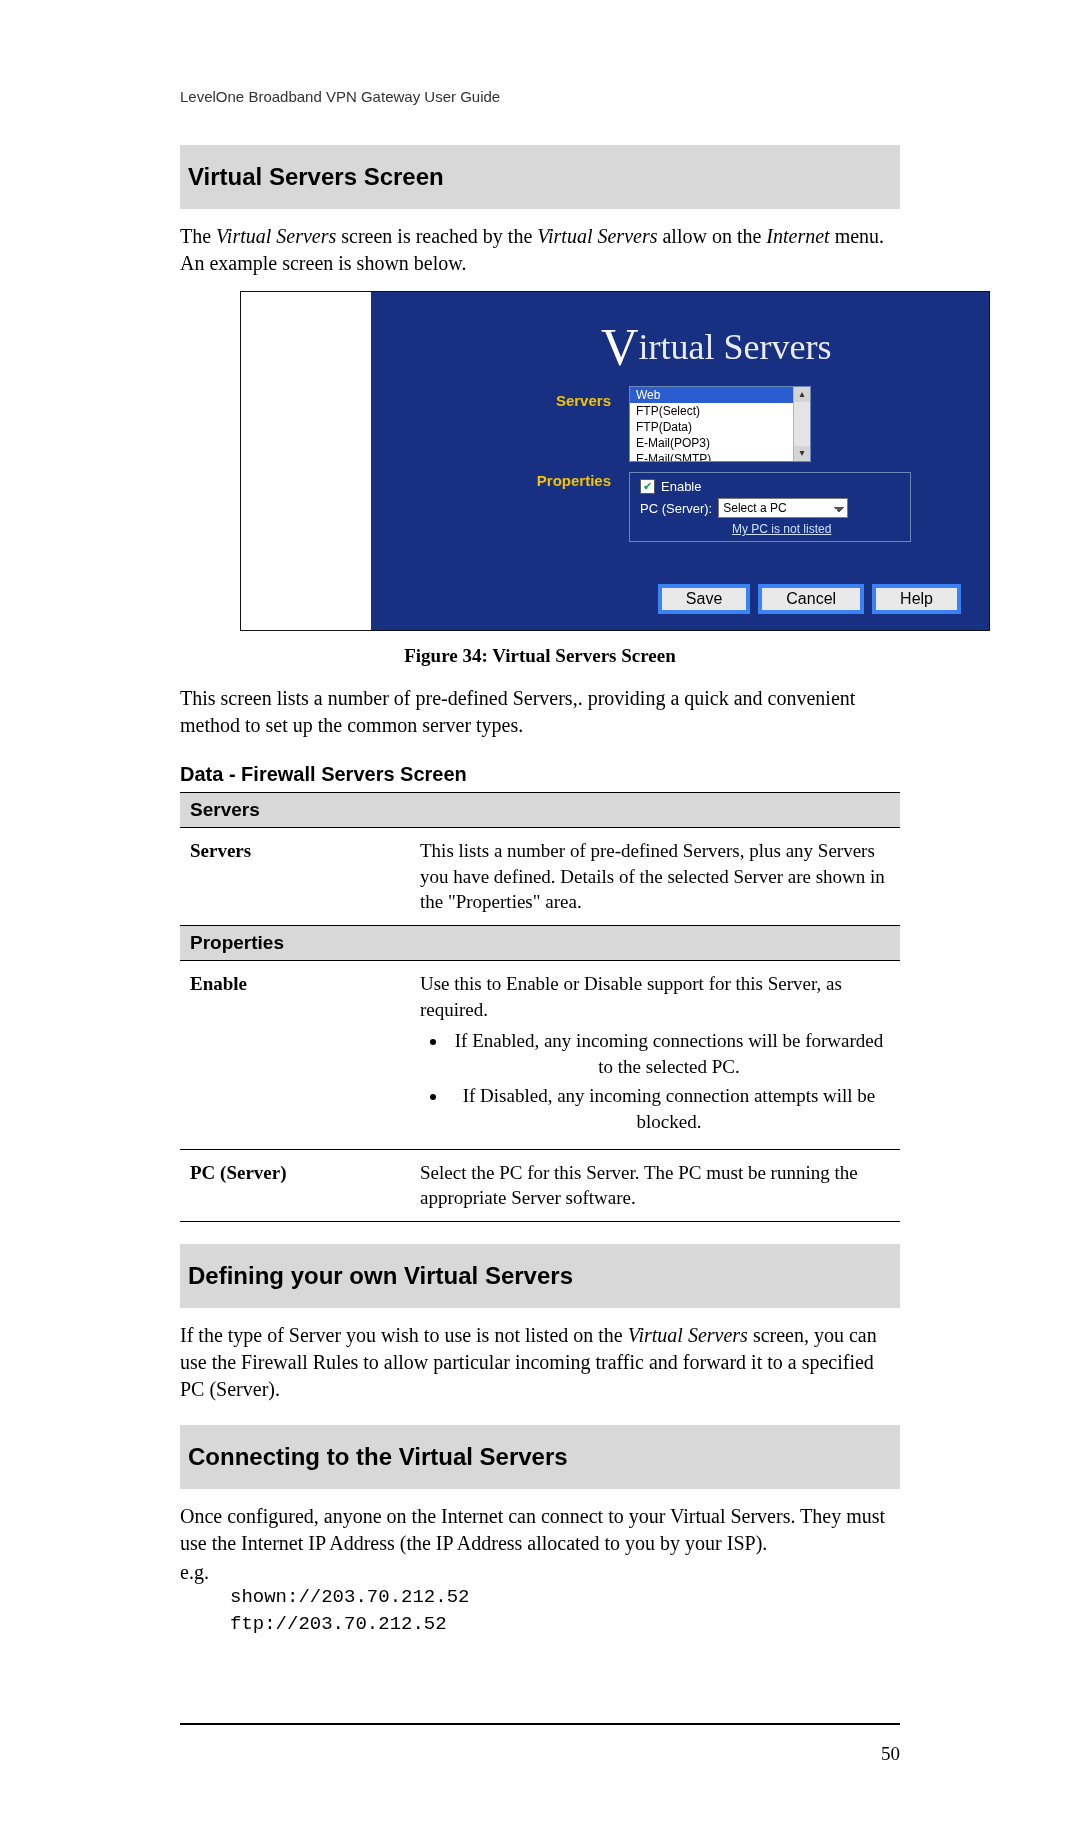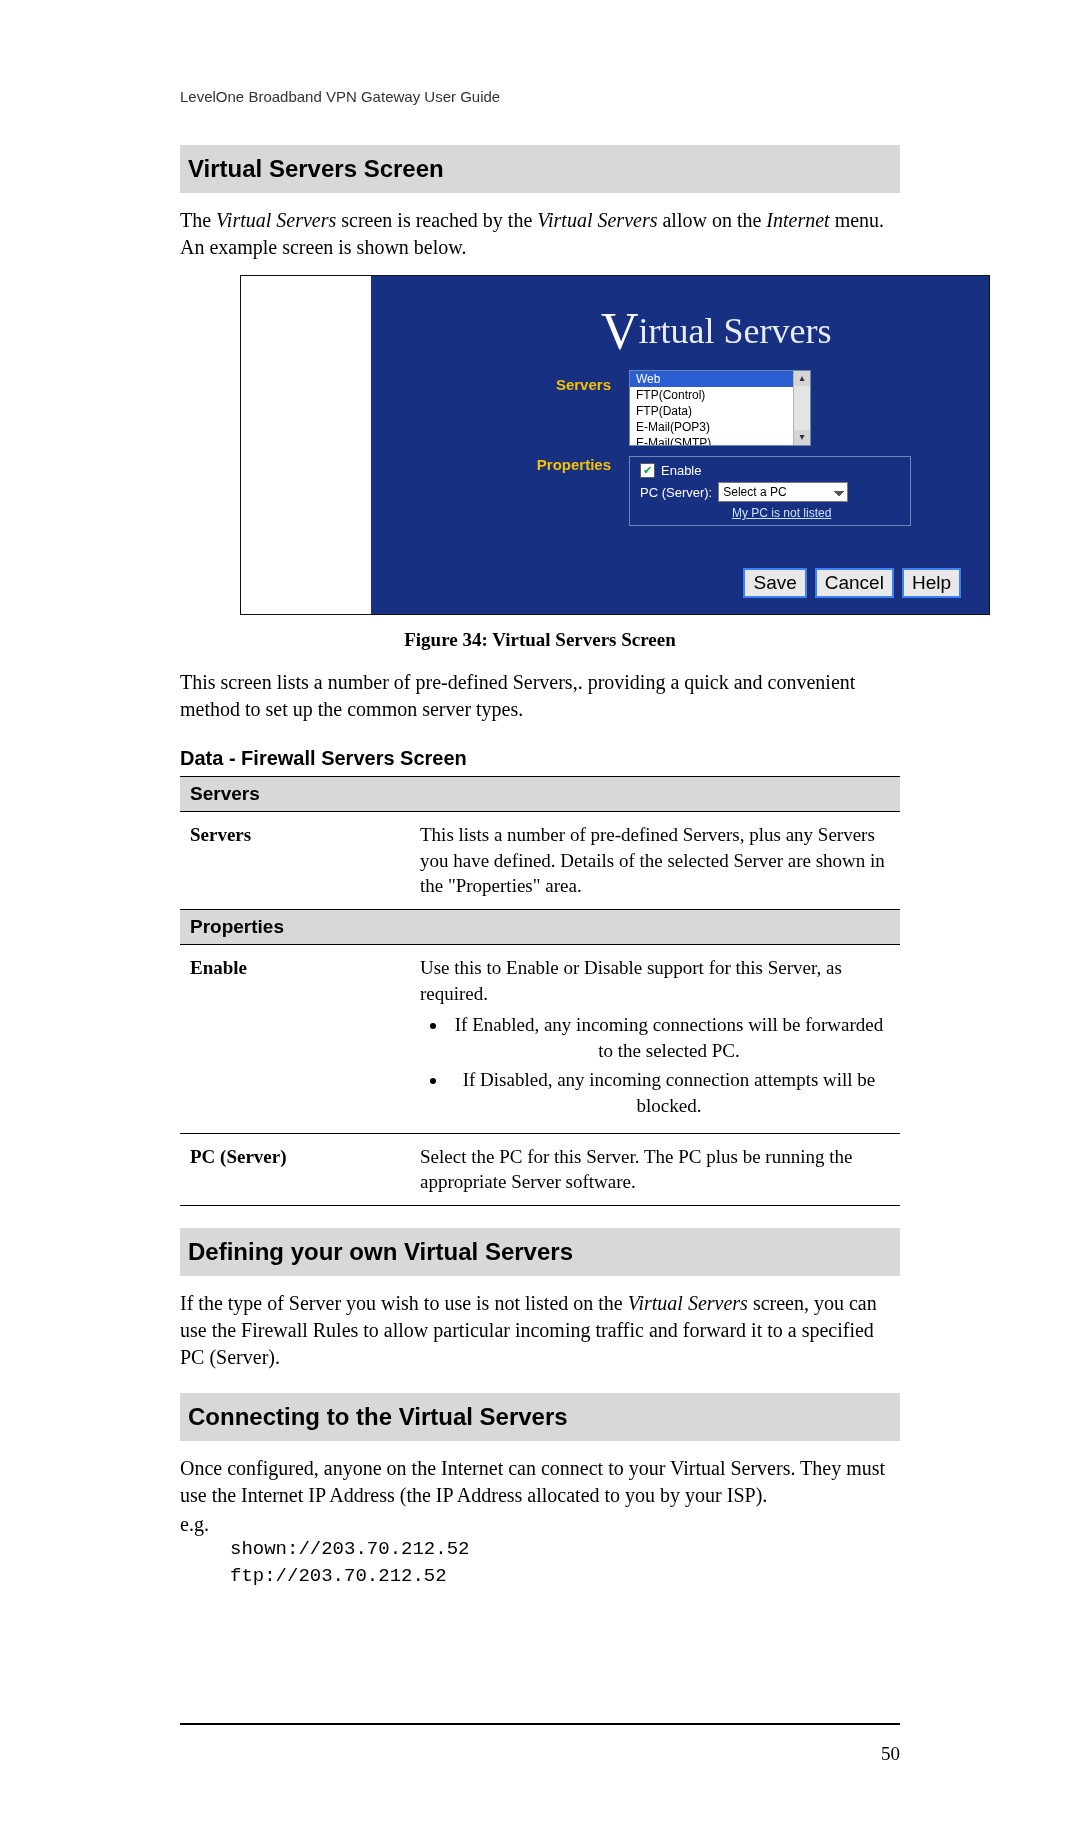--- a/index.html
+++ b/index.html
@@ -22,21 +22,21 @@
     font-size: 15px;
     color: #333;
     margin-bottom: 40px;
   }
   h2.section {
     font-family: Arial, Helvetica, sans-serif;
     font-size: 24px;
     font-weight: bold;
     background: #d8d8d8;
     margin: 22px 0 14px 0;
-    padding: 10px 8px;
+    padding: 18px 8px;
   }
   h3.subsection {
     font-family: Arial, Helvetica, sans-serif;
     font-size: 20px;
     font-weight: bold;
     margin: 24px 0 6px 0;
   }
   p.body {
     margin: 10px 0 14px 0;
     line-height: 1.35;
@@ -224,24 +224,24 @@
     margin-left: 92px;
   }
 
   .shot-buttons {
     position: absolute;
     right: 28px; bottom: 16px;
     display: flex; gap: 8px;
   }
   .shot-buttons .btn {
     font-family: Arial, sans-serif;
-    font-size: 19px;
+    font-size: 16px;
     background: #e9e9e9;
-    border: 2px solid #3b82f6;
-    padding: 2px 8px;
+    border: 4px solid #3b82f6;
+    padding: 2px 24px;
     color: #000;
     cursor: default;
   }
 </style>
 </head>
 <body>
 
 <div class="page">
 
   <div class="doc-header">LevelOne Broadband VPN Gateway User Guide</div>
@@ -259,21 +259,21 @@
 
     <div class="shot-title">
       <span class="big">V</span><span>irtual Servers</span>
     </div>
 
     <div class="shot-label lbl-servers">Servers</div>
     <div class="shot-label lbl-props">Properties</div>
 
     <div class="list-box">
       <div class="item sel">Web</div>
-      <div class="item">FTP(Control)</div>
+      <div class="item">FTP(Select)</div>
       <div class="item">FTP(Data)</div>
       <div class="item">E-Mail(POP3)</div>
       <div class="item">E-Mail(SMTP)</div>
       <div class="list-scroll">
         <div class="arrow up">▴</div>
         <div class="arrow dn">▾</div>
       </div>
     </div>
 
     <div class="props-box">
@@ -322,21 +322,21 @@
       <td>
         <span>Use this to Enable or Disable support for this Server, as required.</span>
         <ul class="bullets">
           <li>If Enabled, any incoming connections will be forwarded to the selected PC.</li>
           <li>If Disabled, any incoming connection attempts will be blocked.</li>
         </ul>
       </td>
     </tr>
     <tr>
       <td class="lbl">PC (Server)</td>
-      <td>Select the PC for this Server. The PC plus be running the appropriate Server software.</td>
+      <td>Select the PC for this Server. The PC must be running the appropriate Server software.</td>
     </tr>
   </tbody>
     </table>
 
   <h2 class="section">Defining your own Virtual Servers</h2>
   <p class="body">
     <span>If the type of Server you wish to use is not listed on the </span><span class="italic">Virtual Servers</span><span> screen, you can use the Firewall Rules to allow particular incoming traffic and forward it to a specified PC (Server).</span>
   </p>
 
   <h2 class="section">Connecting to the Virtual Servers</h2>

